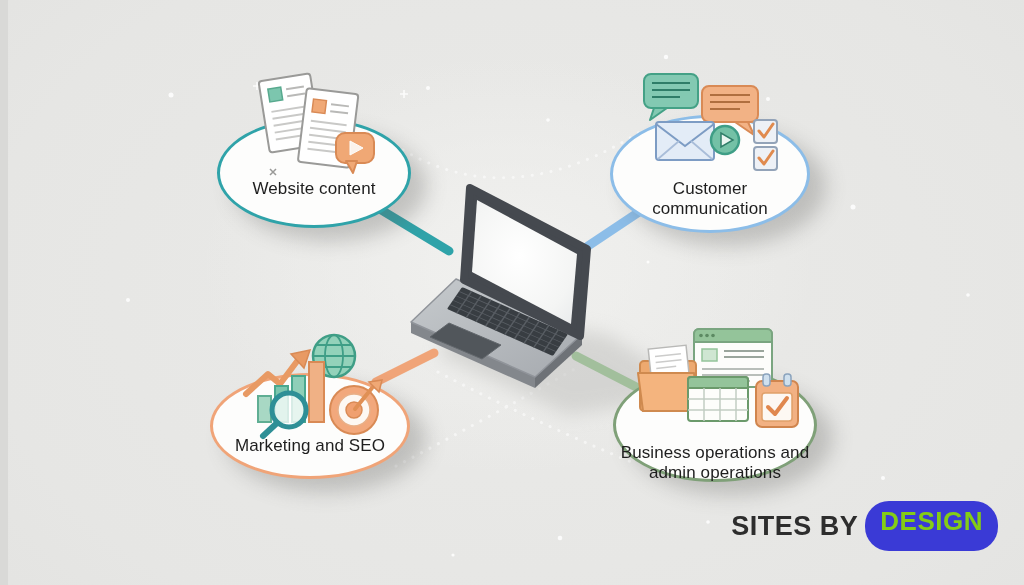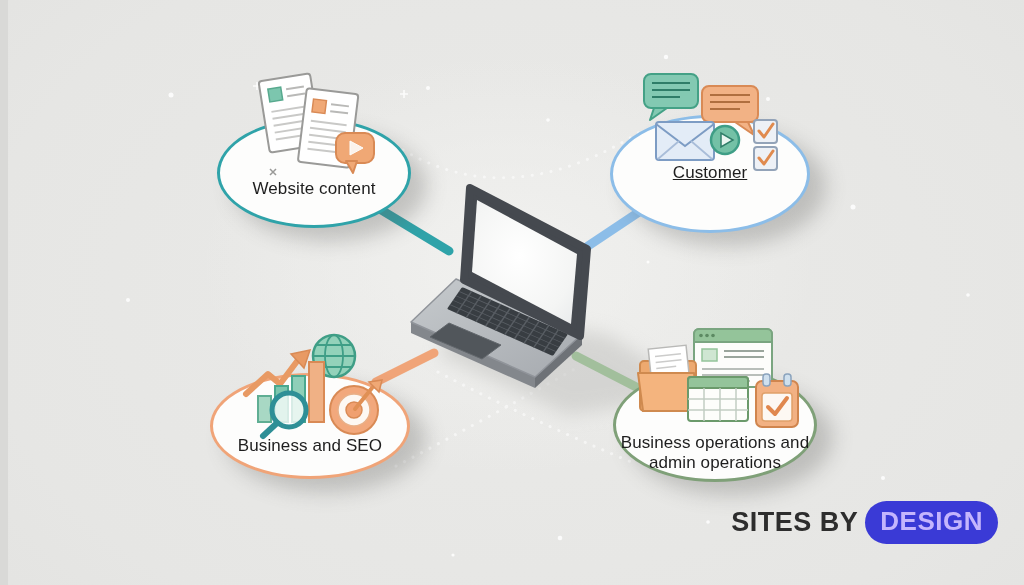--- a/index.html
+++ b/index.html
@@ -21,35 +21,35 @@
   .bubble .label{
     position:absolute;left:0;right:0;text-align:center;
     font-size:17px;line-height:20px;font-weight:500;color:#1e1e1e;
     letter-spacing:.1px;
   }
   .bubble .cluster{position:absolute;z-index:3;}
   .bubble-tl{left:209px;top:118px;width:194px;height:110px;}
   .bubble-tl .label{top:58px;}
   .bubble-tl .cluster{left:30px;top:-52px;}
   .bubble-tr{left:602px;top:115px;width:200px;height:118px;}
-  .bubble-tr .label{top:45px;text-decoration:underline;}
+  .bubble-tr .label{top:61px;}
   .bubble-tr .cluster{left:23px;top:-48px;}
   .bubble-bl{left:202px;top:373px;width:200px;height:106px;}
   .bubble-bl .label{top:60px;}
   .bubble-bl .cluster{left:21px;top:-46px;}
   .bubble-br{left:605px;top:368px;width:204px;height:114px;}
-  .bubble-br .label{top:62px;}
+  .bubble-br .label{top:72px;}
   .bubble-br .cluster{left:16px;top:-46px;}
   .logo{
     position:absolute;right:34px;top:501px;z-index:4;display:flex;align-items:center;gap:7px;
   }
   .logo .prefix{font-size:27px;font-weight:bold;letter-spacing:.5px;color:#2d2d2d;text-align:right;}
   .logo .pill{
-    font-size:26px;font-weight:bold;letter-spacing:.5px;color:#c4b5fd;
-    background:#3a3ad6;border-radius:24px;padding:5px 15px 7px 15px;
+    font-size:26px;font-weight:bold;letter-spacing:.5px;color:#84cc16;
+    background:#3a3ad6;border-radius:24px;padding:5px 15px 14px 15px;
   }
 </style>
 </head>
 <body>
 
 <div class="stage">
 
   <svg class="layer" width="1024" height="585" viewBox="0 0 1024 585">
     <defs>
       <filter id="soft" x="-40%" y="-40%" width="180%" height="180%">
@@ -171,20 +171,21 @@
       </g>
       <g>
         <rect x="118" y="50" width="23" height="23" rx="3" fill="#eef1f6" stroke="#93a3b8" stroke-width="2"></rect>
         <path d="M123 61 L128 67 L137 54" stroke="#e08a4e" stroke-width="3" fill="none" stroke-linecap="round" stroke-linejoin="round"></path>
         <rect x="118" y="77" width="23" height="23" rx="3" fill="#eef1f6" stroke="#93a3b8" stroke-width="2"></rect>
         <path d="M123 88 L128 94 L137 81" stroke="#e08a4e" stroke-width="3" fill="none" stroke-linecap="round" stroke-linejoin="round"></path>
       </g>
     </svg>
     <div class="label">
       <div>Customer</div>
+      <div>communication</div>
     </div>
   </div>
 
   <div class="bubble bubble-bl" style="border-color: rgb(240, 164, 120);">
     <svg class="cluster" width="158" height="118" viewBox="0 0 158 118">
       <g>
         <circle cx="100" cy="26" r="21" fill="#93d2ba" stroke="#3f9e86" stroke-width="2.5"></circle>
         <ellipse cx="100" cy="26" rx="9" ry="21" fill="none" stroke="#3f9e86" stroke-width="1.8"></ellipse>
         <path d="M79 26H121M82 15H118M82 37H118" stroke="#3f9e86" stroke-width="1.8" fill="none"></path>
       </g>
@@ -204,21 +205,21 @@
       </g>
       <g>
         <circle cx="120" cy="80" r="24" fill="#f2a87c" stroke="#d98a55" stroke-width="2"></circle>
         <circle cx="120" cy="80" r="16" fill="#fdf8f3" stroke="#e8b088" stroke-width="1.5"></circle>
         <circle cx="120" cy="80" r="8" fill="#f0a070" stroke="#d98a55" stroke-width="1.5"></circle>
         <line x1="138" y1="58" x2="121" y2="79" stroke="#e09055" stroke-width="4" stroke-linecap="round"></line>
         <polygon points="135,52 148,50 145,62" fill="#f0a875" stroke="#d98a55" stroke-width="1.5"></polygon>
       </g>
     </svg>
     <div class="label">
-      <div>Business and SEO</div>
+      <div>Marketing and SEO</div>
     </div>
   </div>
 
   <div class="bubble bubble-br" style="border-color: rgb(127, 160, 120);">
     <svg class="cluster" width="172" height="118" viewBox="0 0 172 118">
       <g>
         <rect x="62" y="4" width="78" height="58" rx="5" fill="#fdfdfb" stroke="#7aa580" stroke-width="2"></rect>
         <path d="M62 17 h78 v-8 a5 5 0 0 0 -5 -5 h-68 a5 5 0 0 0 -5 5 Z" fill="#94c49a" stroke="#7aa580" stroke-width="2"></path>
         <circle cx="69" cy="10.5" r="1.8" fill="#5c8a62"></circle>
           <circle cx="75" cy="10.5" r="1.8" fill="#5c8a62"></circle>

